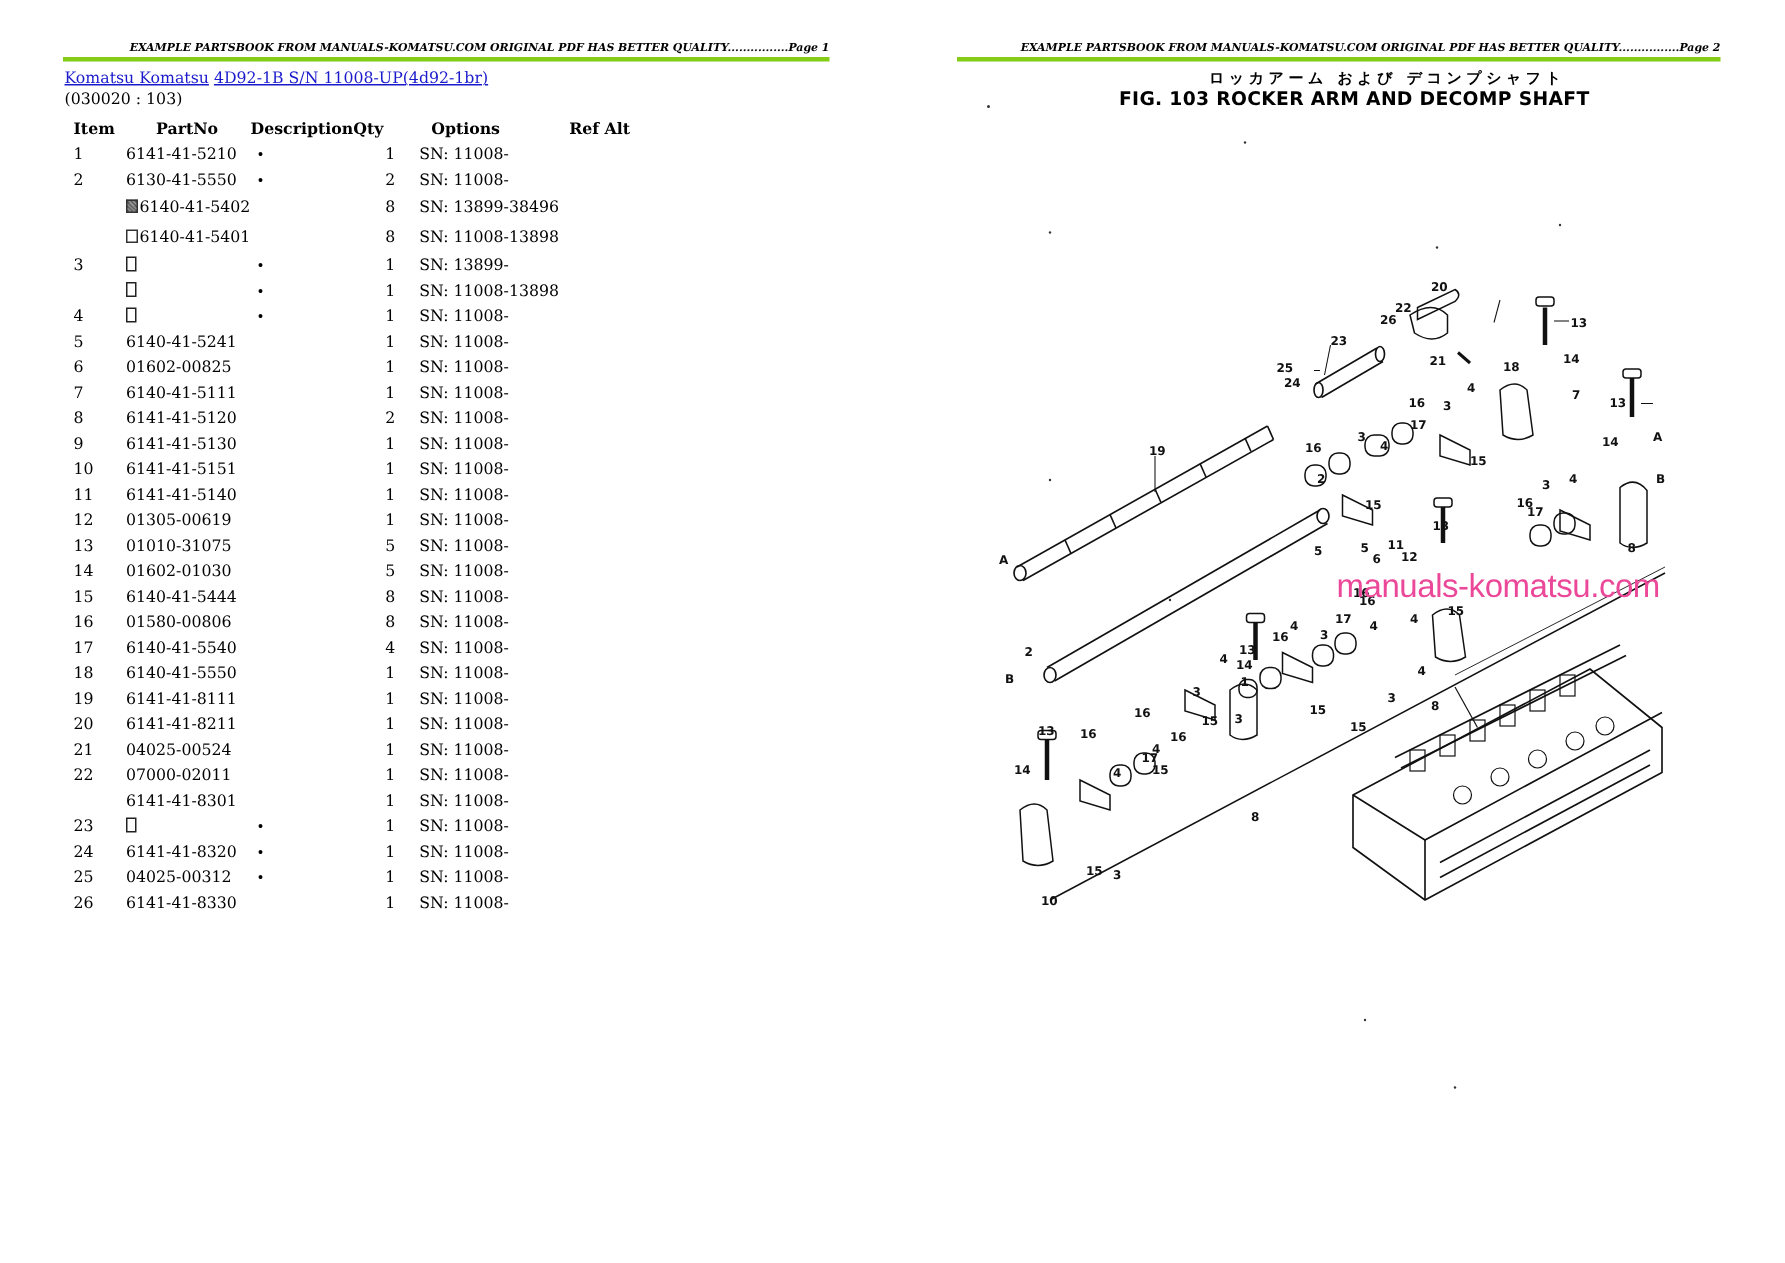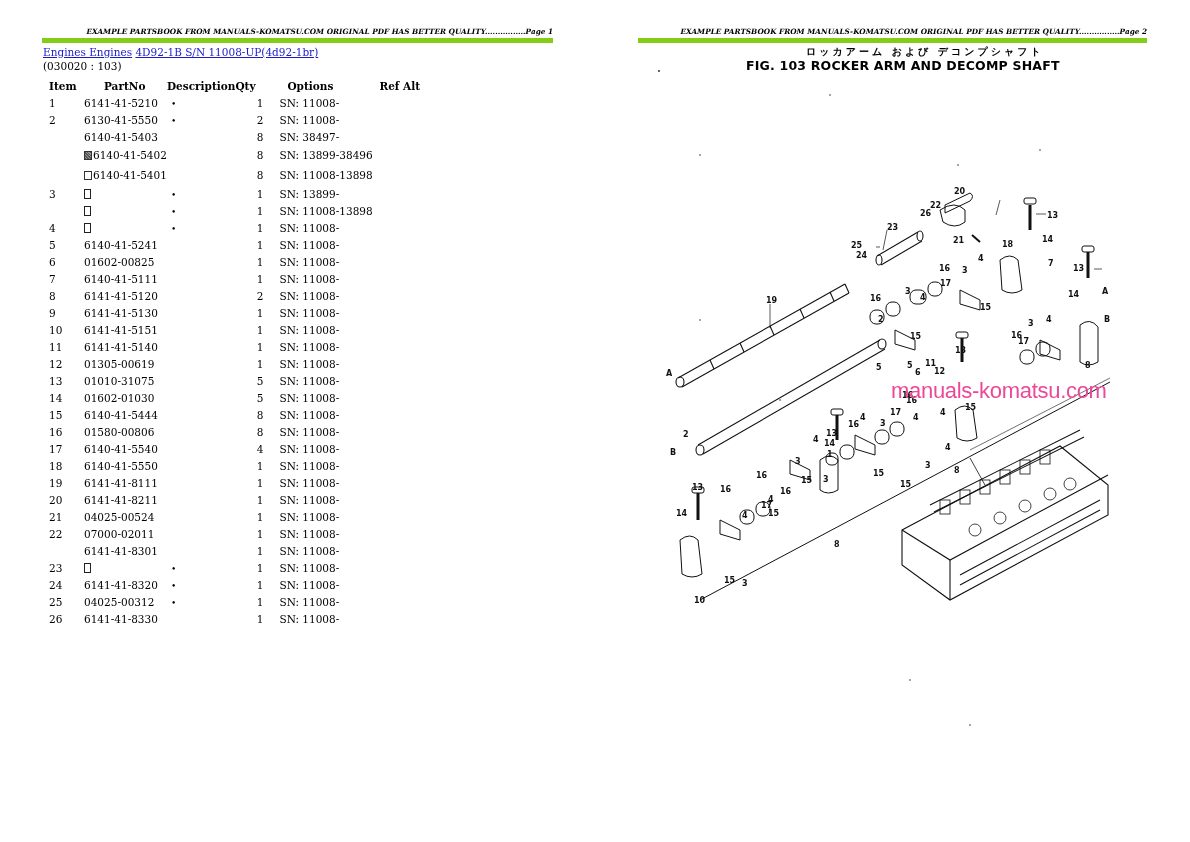--- a/index.html
+++ b/index.html
@@ -1,21 +1,21 @@
 <!DOCTYPE html>
 <html><head>
   <meta charset="utf-8">
   <style>
     html, body { margin: 0; padding: 0; background: #ffffff; }
     body { width: 1190px; height: 842px; position: relative; overflow: hidden; font-family: "DejaVu Serif", serif; color: #000; }
 
     .page-header {
       position: absolute; top: 26px; height: 12px;
       font-family: "DejaVu Serif", serif; font-size: 7.3px; font-weight: bold; font-style: italic;
-      text-align: right; border-bottom: 5px solid #84cc16; line-height: 11px; white-space: nowrap;
+      text-align: right; border-bottom: 3px solid #84cc16; line-height: 11px; white-space: nowrap;
     }
     .page-header.left { left: 42px; width: 511px; }
     .page-header.right { left: 638px; width: 509px; }
 
     .breadcrumb { position: absolute; left: 43px; top: 46px; font-size: 10.5px; white-space: nowrap; }
     .breadcrumb a { color: #1a1acc; text-decoration: underline; cursor: pointer; }
     .group-code { position: absolute; left: 43px; top: 60px; font-size: 10.5px; }
 
     table.parts { position: absolute; left: 43px; top: 77px; border-collapse: collapse; font-size: 10.5px; }
     table.parts th { font-weight: bold; text-align: left; padding: 0; height: 17px; vertical-align: middle; white-space: nowrap; }
@@ -41,21 +41,21 @@
     .diagram { position: absolute; left: 640px; top: 60px; width: 520px; height: 680px; }
     .watermark { position: absolute; left: 891px; top: 378px; font-family: Liberation Sans, sans-serif; font-size: 22px; color: #ec4899; letter-spacing: -0.3px; }
   </style>
 </head>
 <body>
 
 <div class="page-header left">EXAMPLE PARTSBOOK FROM MANUALS-KOMATSU.COM ORIGINAL PDF HAS BETTER QUALITY................Page 1</div>
 <div class="page-header right">EXAMPLE PARTSBOOK FROM MANUALS-KOMATSU.COM ORIGINAL PDF HAS BETTER QUALITY................Page 2</div>
 
 <div class="breadcrumb">
-  <a>Engines Engines</a>
+  <a>Komatsu Komatsu</a>
   <a>4D92-1B S/N 11008-UP(4d92-1br)</a>
 </div>
 <div class="group-code">(030020 : 103)</div>
 
 <table class="parts">
   <thead>
     <tr>
       <th class="c-item">Item</th>
       <th class="c-part">PartNo</th>
       <th class="c-desc">Description</th>
@@ -72,28 +72,20 @@
         <td class="c-qty">1</td>
         <td class="c-opt">SN: 11008-</td>
         <td class="c-ref"></td>
       </tr>
       <tr>
         <td class="c-item">2</td>
         <td class="c-part"><span>6130-41-5550</span></td>
         <td class="c-desc"><span class="dot">•</span></td>
         <td class="c-qty">2</td>
         <td class="c-opt">SN: 11008-</td>
-        <td class="c-ref"></td>
-      </tr>
-      <tr>
-        <td class="c-item"></td>
-        <td class="c-part"><span>6140-41-5403</span></td>
-        <td class="c-desc"><span class="dot"></span></td>
-        <td class="c-qty">8</td>
-        <td class="c-opt">SN: 38497-</td>
         <td class="c-ref"></td>
       </tr>
       <tr class="tall">
         <td class="c-item"></td>
         <td class="c-part"><span class="sq filled"></span><span>6140-41-5402</span></td>
         <td class="c-desc"><span class="dot"></span></td>
         <td class="c-qty">8</td>
         <td class="c-opt">SN: 13899-38496</td>
         <td class="c-ref"></td>
       </tr>

